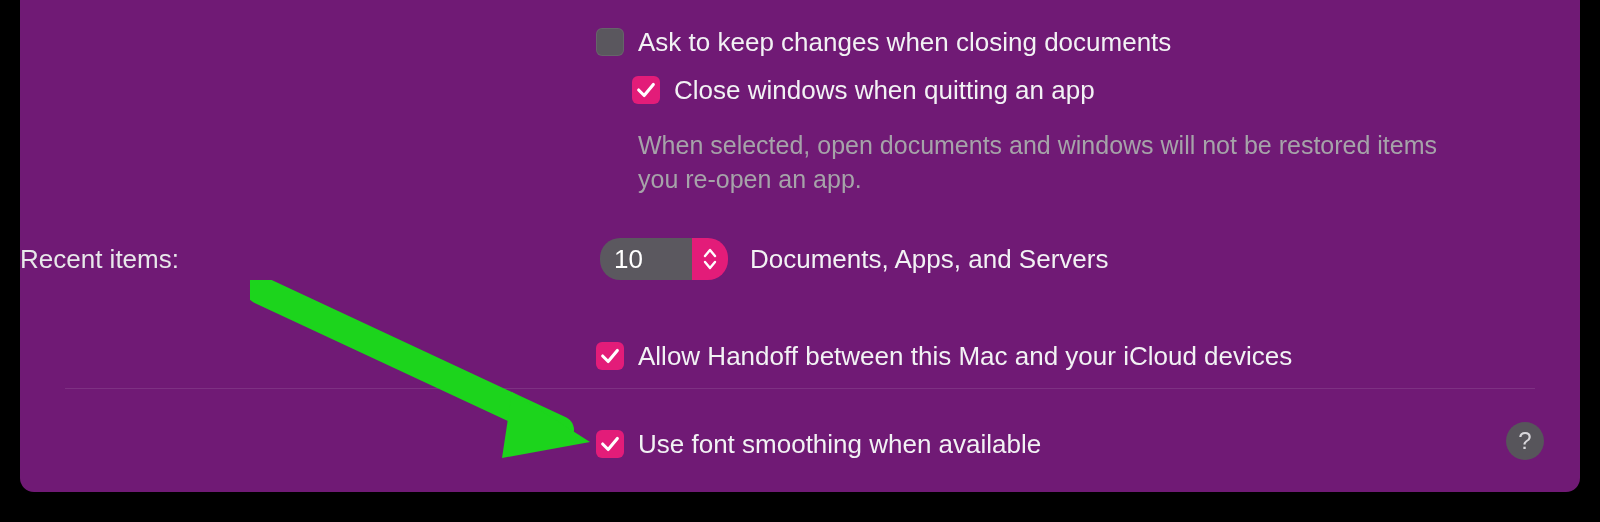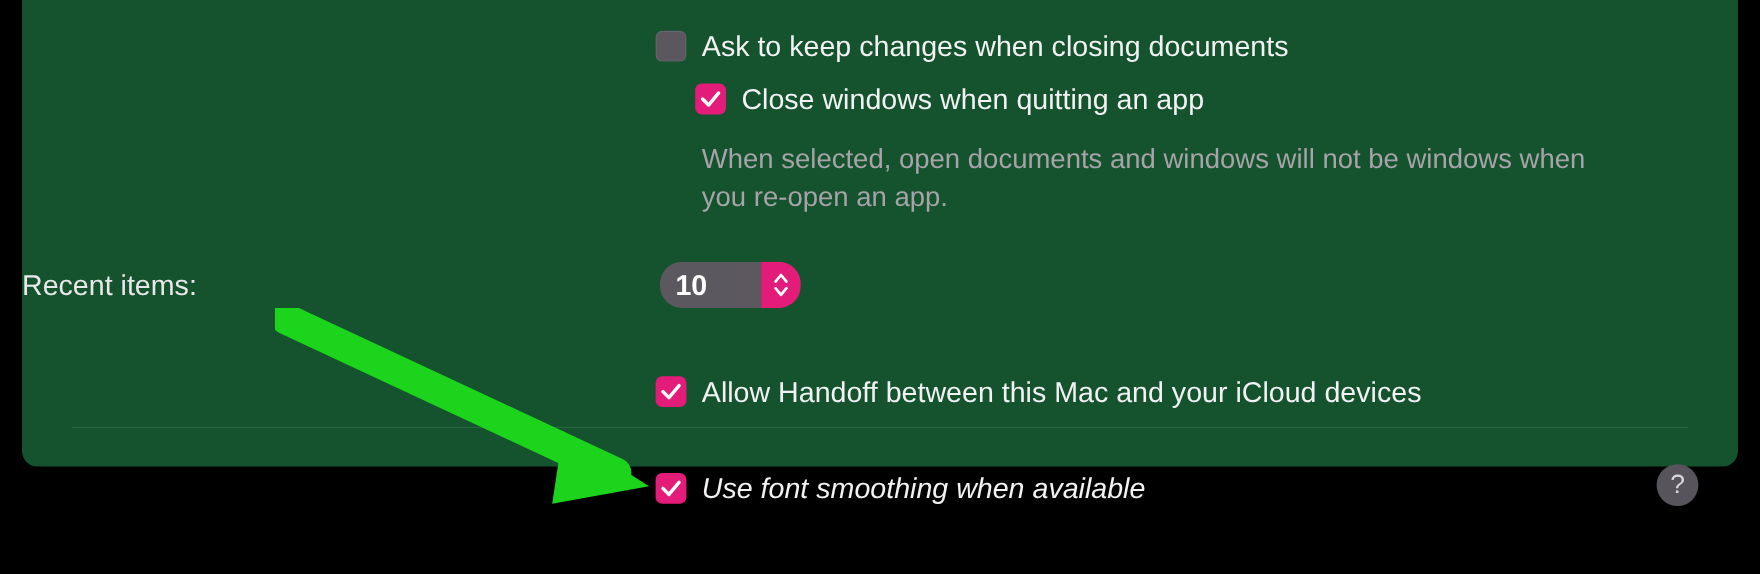--- a/index.html
+++ b/index.html
@@ -8,23 +8,23 @@
     width: 1600px;
     height: 522px;
     background: #000;
     font-family: -apple-system, "Helvetica Neue", Helvetica, Arial, sans-serif;
     -webkit-font-smoothing: antialiased;
     overflow: hidden;
   }
   .panel {
     position: relative;
     width: 1560px;
-    height: 424px;
+    height: 492px;
     margin: 0 0 0 20px;
-    background: #14532d;
+    background: #701a75;
     border-radius: 0 0 14px 14px;
     color: #E8E8EA;
     font-size: 26px;
   }
   .row {
     position: absolute;
     left: 0;
     width: 100%;
   }
   .label-col {
@@ -69,21 +69,20 @@
     line-height: 34px;
     max-width: 820px;
   }
   .stepper {
     display: inline-flex;
     align-items: stretch;
     height: 42px;
     border-radius: 20px;
     overflow: hidden;
     vertical-align: middle;
-    font-weight: bold;
   }
   .stepper .val {
     background: #5B585F;
     color: #fff;
     padding: 0 18px 0 14px;
     display: flex;
     align-items: center;
     font-size: 26px;
     min-width: 60px;
   }
@@ -149,60 +148,61 @@
               <path d="M4 12 L10 18 L20 6" stroke="#fff" stroke-width="3.4" fill="none" stroke-linecap="round" stroke-linejoin="round"></path>
             </svg>
         </span>
         <span class="opt-text">Close windows when quitting an app</span>
       </div>
     </div>
   </div>
 
   <div class="row" style="top:128px;">
     <div style="position:absolute; left:618px;">
-      <div class="desc">When selected, open documents and windows will not be windows when you re-open an app.</div>
+      <div class="desc">When selected, open documents and windows will not be restored items you re-open an app.</div>
     </div>
   </div>
 
   <div class="row" style="top:238px;">
     <div class="label-col" style="left:0; width:560px; top:6px;">
       <span>Recent items:</span>
     </div>
     <div style="position:absolute; left:580px; display:flex; align-items:center;">
       <div class="stepper">
         <div class="val">10</div>
         <div class="ctrl">
           <svg width="14" height="10" viewBox="0 0 14 10">
               <path d="M2 8 L7 2 L12 8" stroke="#fff" stroke-width="2.4" fill="none" stroke-linecap="round" stroke-linejoin="round"></path>
             </svg>
           <svg width="14" height="10" viewBox="0 0 14 10">
               <path d="M2 2 L7 8 L12 2" stroke="#fff" stroke-width="2.4" fill="none" stroke-linecap="round" stroke-linejoin="round"></path>
             </svg>
         </div>
       </div>
+      <span class="suffix">Documents, Apps, and Servers</span>
     </div>
   </div>
 
   <div class="row" style="top:320px;">
     <div style="position:absolute; left:576px;margin-top:20px;">
       <div class="opt-line">
         <span class="cb checked">
           <svg viewBox="0 0 24 24">
               <path d="M4 12 L10 18 L20 6" stroke="#fff" stroke-width="3.4" fill="none" stroke-linecap="round" stroke-linejoin="round"></path>
             </svg>
         </span>
         <span class="opt-text">Allow Handoff between this Mac and your iCloud devices</span>
       </div>
     </div>
   </div>
 
   <div class="divider" style="top:388px;"></div>
 
   <div class="row" style="top:428px;">
-    <div style="position:absolute; left:576px;font-style:italic;">
+    <div style="position:absolute; left:576px;">
       <div class="opt-line">
         <span class="cb checked">
           <svg viewBox="0 0 24 24">
               <path d="M4 12 L10 18 L20 6" stroke="#fff" stroke-width="3.4" fill="none" stroke-linecap="round" stroke-linejoin="round"></path>
             </svg>
         </span>
         <span class="opt-text">Use font smoothing when available</span>
       </div>
     </div>
   </div>

